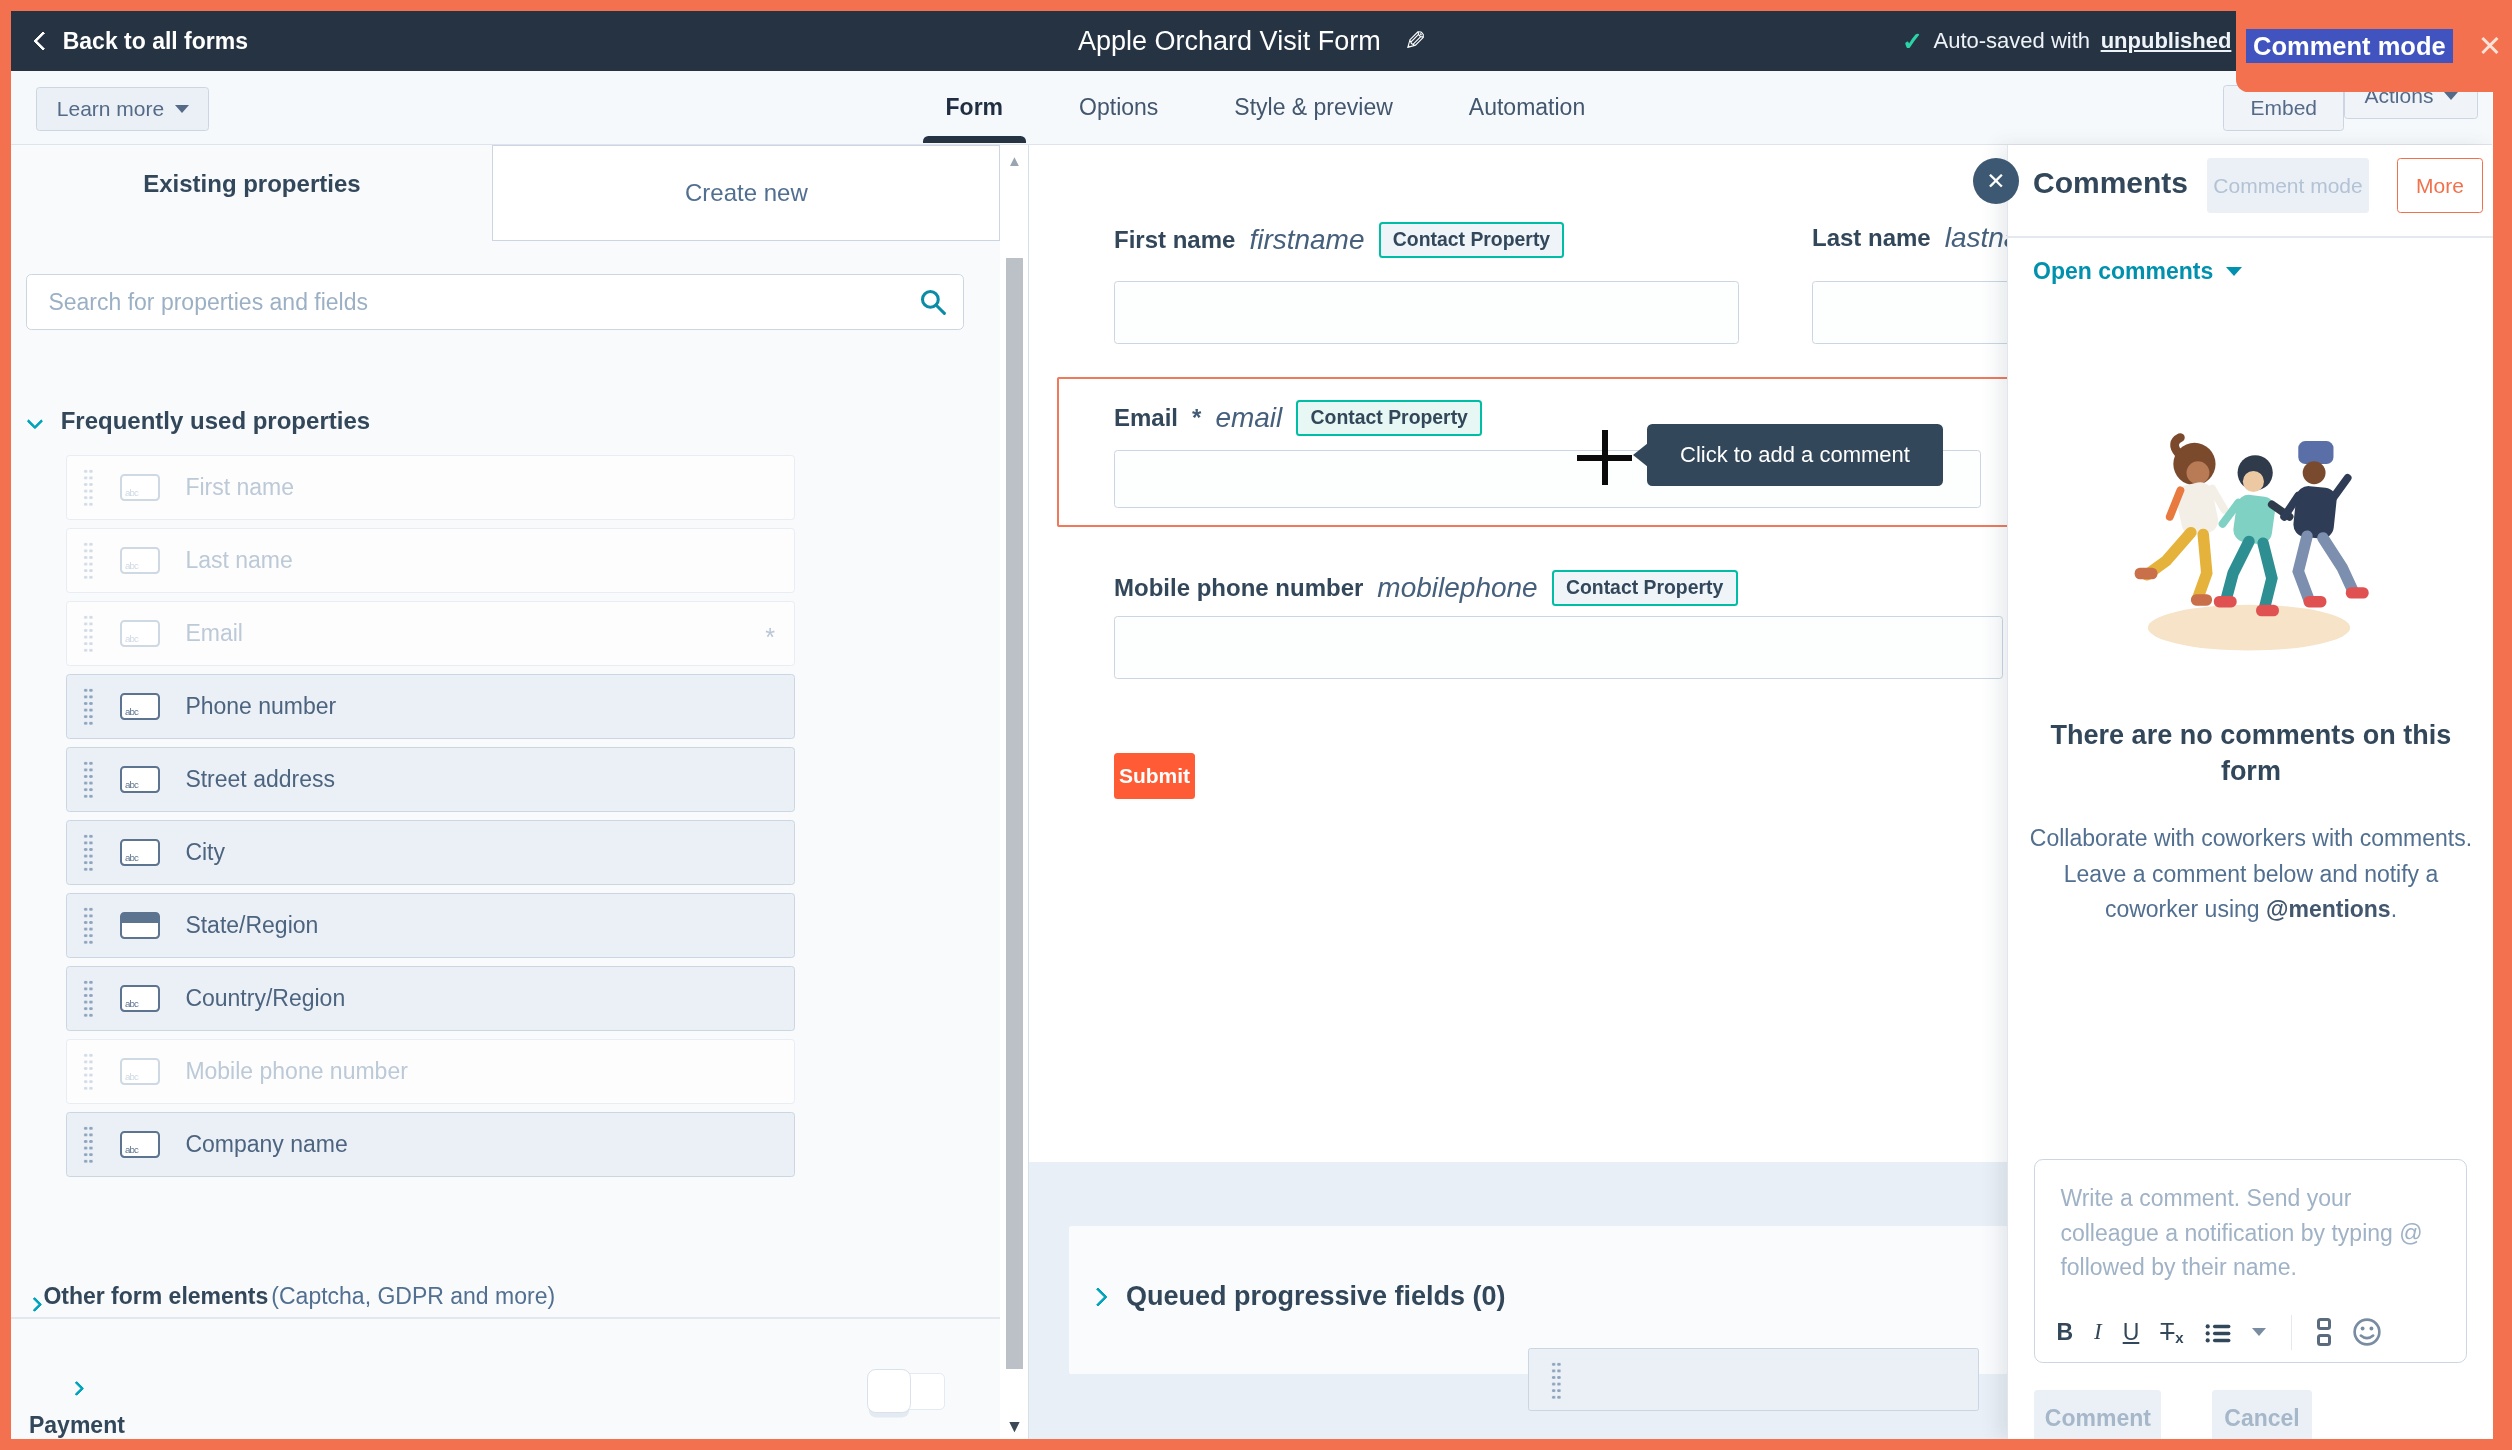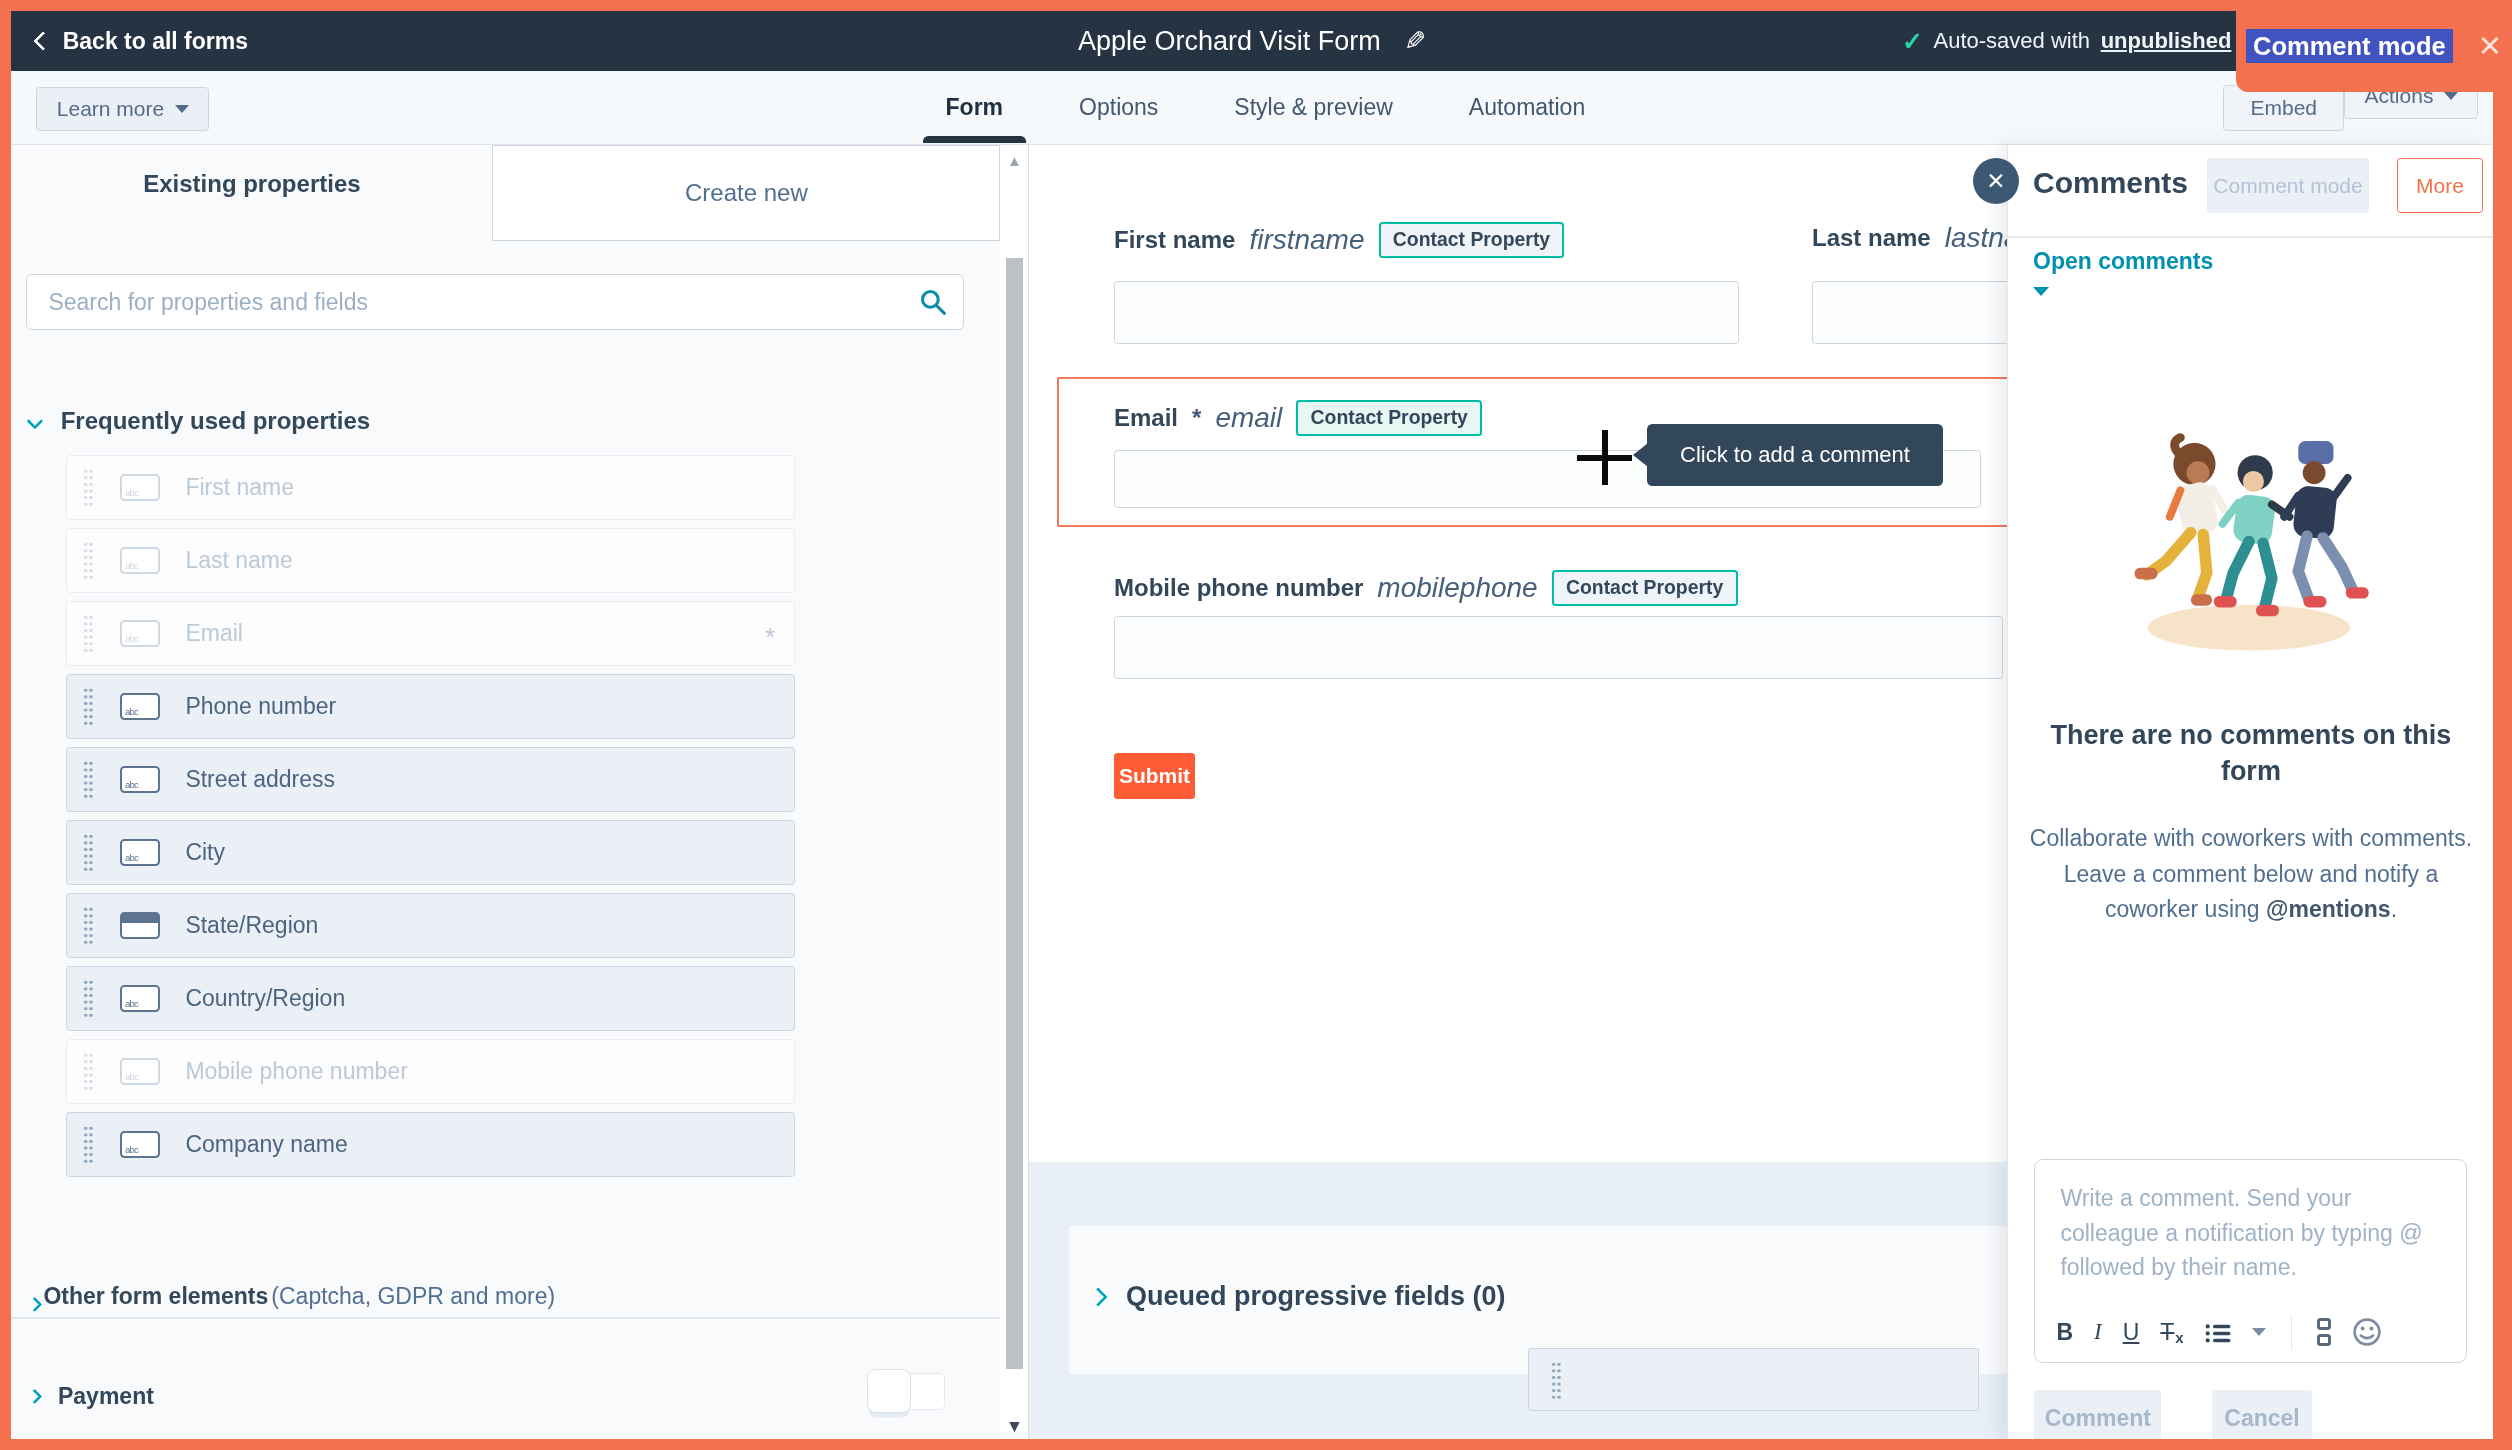--- a/index.html
+++ b/index.html
@@ -63,21 +63,21 @@
   .prop-item.disabled { background:#fdfdfe; border-color:#e8edf3; cursor:default; }
   .prop-item.disabled .dots { background-image:radial-gradient(circle, #d3dce6 1.5px, transparent 1.8px); }
   .prop-item.disabled .ficon { border-color:#cfd9e4; }
   .prop-item.disabled .ficon::after { color:#cfd9e4; }
   .prop-item.disabled .plabel { color:#bcc9d7; }
   .prop-item .req-star { position:absolute; right:19.4px; top:21px; font-size:25px; color:#b9c6d6; }
   .other-row { position:absolute; left:17.6px; top:1138px; display:flex; align-items:flex-end; gap:3px; cursor:pointer; }
   .other-row .b { font-size:23px; font-weight:bold; color:#33475b; }
   .other-row .n { font-size:23px; color:#516f90; }
   .lp-divider { position:absolute; left:0; top:1172px; width:100%; height:1.8px; background:#e2e8ee; }
-  .payment-row { position:absolute; left:17.6px; top:1238px; display:flex; align-items:center; gap:17.6px; cursor:pointer; }
+  .payment-row { position:absolute; left:17.6px; top:1238px; display:flex; align-items:center; gap:17.6px; cursor:pointer;flex-direction:column; }
   .payment-row .b { font-size:23px; font-weight:bold; color:#33475b; }
   .toggle { position:absolute; left:856px; top:1224px; width:81px; height:46px; cursor:pointer; }
   .toggle .track { position:absolute; left:26.4px; top:4.4px; width:51px; height:37px; background:#fff; border:1.8px solid #e4eaf1; border-radius:5.3px; }
   .toggle .knob { position:absolute; left:0; top:0; width:44px; height:44px; background:#fff; border:1.8px solid #d9e1ea; border-radius:8.8px; box-shadow:0 6.2px 0 -1.8px #e4eaf1; }
 
   
   .lp-scroll { position:absolute; left:1001px; top:145px; width:27px; height:1294px; background:#fff; }
   .lp-scroll .up { position:absolute; top:7px; width:100%; text-align:center; font-size:15px; color:#9aa5b2; cursor:pointer; }
   .lp-scroll .thumb { position:absolute; left:5.3px; top:113px; width:16.7px; height:1111px; background:#bcc1c7; cursor:grab; }
   .lp-scroll .down { position:absolute; bottom:1.8px; width:100%; text-align:center; font-size:17.6px; color:#3c4856; cursor:pointer; }
@@ -106,21 +106,21 @@
   .drag-box { position:absolute; left:499px; top:1203px; width:451px; height:63px; background:#ebf0f6; border:0.9px solid #cbd6e2; border-radius:2.6px; }
   .drag-box .dots { position:absolute; left:22px; top:12.3px; width:10.6px; height:40px; background-image:radial-gradient(circle, #8ea4bd 1.5px, transparent 1.8px); background-size:5.3px 6.6px; }
 
   
   .comments { position:absolute; left:2007px; top:145px; width:486px; height:1294px; background:#fff; border-left:0.9px solid #e0e6ec; box-shadow:-8.8px 0 17.6px rgba(51,71,91,.10); z-index:40; overflow:hidden;padding-left:48px; }
   .close-circle { position:absolute; left:1973px; top:158px; width:46px; height:46px; border-radius:50%; background:#3d5872; color:#fff; font-size:23px; display:flex; align-items:center; justify-content:center; z-index:45; cursor:pointer; }
   .cm-title { position:absolute; left:25px; top:21px; font-size:30px; font-weight:bold; color:#33475b; }
   .cm-mode-btn { position:absolute; left:199px; top:13.2px; width:162px; height:55px; background:#eaf0f6; border:none; border-radius:3.5px; color:#b3c2d4; font-size:21px; font-family:"Liberation Sans", sans-serif; }
   .cm-more-btn { position:absolute; left:389px; top:13.2px; width:86px; height:55px; background:#fff; border:1.8px solid #f2714d; border-radius:3.5px; color:#f2714d; font-size:21px; cursor:pointer; font-family:"Liberation Sans", sans-serif; }
   .cm-divider { position:absolute; left:0; top:91px; width:100%; height:1.8px; background:#e4e9ef; }
-  .open-comments { position:absolute; left:25px; top:103px; display:flex; gap:12.3px; cursor:pointer;flex-direction:column; }
+  .open-comments { position:absolute; left:25px; top:113px; display:flex; align-items:center; gap:12.3px; cursor:pointer; }
   .open-comments .lbl { font-size:23px; font-weight:bold; color:#0091ae; }
   .caret-teal { width:0; height:0; border-left:8px solid transparent; border-right:8px solid transparent; border-top:9.7px solid #0091ae; }
   .illu { position:absolute; left:109px; top:273px; }
   .empty-title { position:absolute; left:26.4px; width:433px; top:572px; text-align:center; font-size:27px; font-weight:bold; color:#33475b; line-height:1.35; }
   .empty-body { position:absolute; left:21px; width:444px; top:676px; text-align:center; font-size:23px; color:#516f90; line-height:1.55; }
   .empty-body b { color:#42566d; }
   .composer { position:absolute; left:26.4px; top:1014px; width:433px; height:204px; border:1.8px solid #cbd6e2; border-radius:8.8px; background:#fff; cursor:text; }
   .composer .ph { padding:21px 25px 0 25px; font-size:23px; color:#9fb2c6; line-height:1.5; }
   .c-toolbar { position:absolute; left:21px; bottom:12.3px; display:flex; align-items:center; gap:21px; }
   .ci { font-size:23px; color:#33475b; cursor:pointer; display:flex; align-items:center; }

